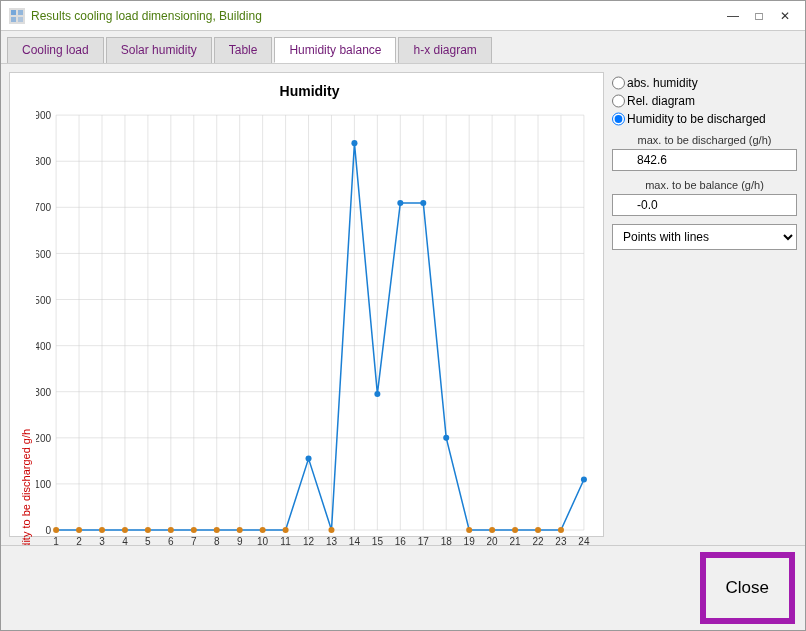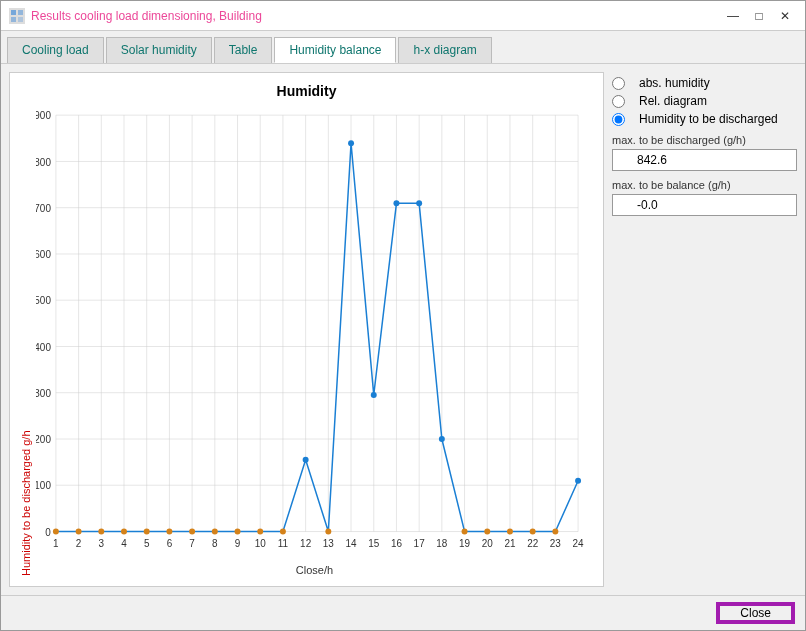--- a/index.html
+++ b/index.html
@@ -39,21 +39,21 @@
       width: 16px;
       height: 16px;
       background: #ddd;
       display: flex;
       align-items: center;
       justify-content: center;
       font-size: 10px;
     }
     .title-text {
       font-size: 12px;
-      color: #ec4899;
+      color: #4d7c0f;
     }
     .title-controls {
       display: flex;
       gap: 2px;
     }
     .title-btn {
       width: 24px;
       height: 22px;
       background: none;
       border: none;
@@ -71,21 +71,21 @@
       border-bottom: 1px solid #ccc;
       gap: 0;
     }
     .tab {
       padding: 5px 14px;
       background: #e0e0e0;
       border: 1px solid #bbb;
       border-bottom: none;
       cursor: pointer;
       font-size: 12px;
-      color: #0f766e;
+      color: #701a75;
       margin-right: 2px;
     }
     .tab.active {
       background: #fff;
       border-bottom: 1px solid #fff;
       z-index: 1;
       font-weight: normal;
       text-align: center;
     }
     .content-area {
@@ -95,21 +95,21 @@
       gap: 8px;
       overflow: hidden;
     }
     .chart-panel {
       flex: 1;
       background: #fff;
       border: 1px solid #ccc;
       display: flex;
       flex-direction: column;
       align-items: center;
-      padding: 10px 10px 10px 10px;
+      padding: 10px 4px 10px 10px;
       position: relative;
     }
     .chart-title {
       font-size: 14px;
       font-weight: bold;
       margin-bottom: 6px;
     }
     .chart-container {
       position: relative;
       width: 100%;
@@ -147,37 +147,36 @@
       gap: 8px;
       padding-top: 4px;
     }
     .radio-group {
       display: flex;
       flex-direction: column;
       gap: 4px;
     }
     .radio-item {
       display: flex;
-      align-items: center;
-      gap: 14px;
+      gap: 2px;
       font-size: 12px;
       cursor: pointer;
     }
     .radio-item input[type="radio"] {
       cursor: pointer;
     }
     .field-group {
       display: flex;
       flex-direction: column;
       gap: 3px;
     }
     .field-label {
       font-size: 11px;
       color: #333;
-      text-align: left;
+      text-align: center;
     }
     .field-input {
       width: 100%;
       padding: 3px 24px;
       border: 1px solid #999;
       background: #fff;
       font-size: 12px;
     }
     .dropdown-group {
       display: flex;
@@ -193,23 +192,23 @@
       cursor: pointer;
     }
     .footer {
       border-top: 1px solid #ccc;
       padding: 6px 10px;
       display: flex;
       justify-content: flex-end;
       background: #f0f0f0;
     }
     .close-btn {
-      padding: 0 20px;
-      font-size: 12px;
-      border: 4px solid #a21caf;
+      padding: 20px 20px;
+      font-size: 17px;
+      border: 6px solid #a21caf;
       background: #f0f0f0;
       cursor: pointer;
     }
   </style>
 </head>
 <body>
 
 <div class="window">
 
   <div class="title-bar">
@@ -407,19 +406,26 @@
       <div class="field-group">
         <div class="field-label">max. to be discharged (g/h)</div>
         <input class="field-input" type="text" value="842.6" style="">
       </div>
 
       <div class="field-group">
         <div class="field-label">max. to be balance (g/h)</div>
         <input class="field-input" type="text" value="-0.0" style="">
       </div>
 
+      <div class="dropdown-group">
+        <select class="dropdown-select">
+          <option>Points with lines</option>
+          <option>Points</option>
+          <option>Lines</option>
+        </select>
+      </div>
     </div>
   </div>
 
   <div class="footer">
     <button class="close-btn">Close</button>
   </div>
 </div>
 
 </body></html>

